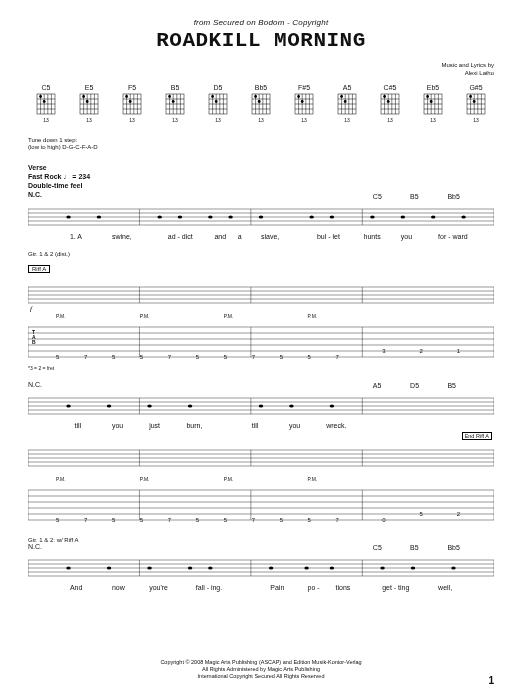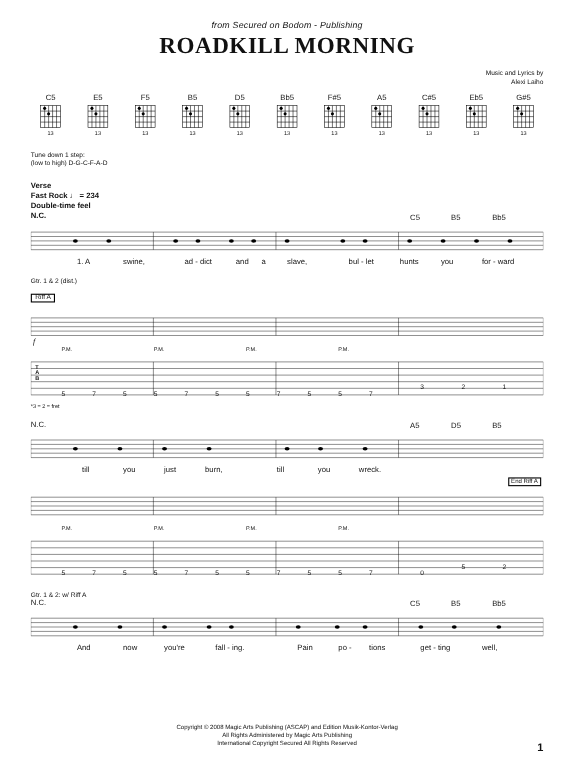--- a/index.html
+++ b/index.html
@@ -1,20 +1,20 @@
 <!DOCTYPE html>
 <html><head>
 <meta charset="utf-8">
 <style>
 * { margin: 0; padding: 0; box-sizing: border-box; }
 body { background: #fff; width: 522px; height: 696px; font-family: Georgia, 'Times New Roman', serif; color: #111; position: relative; overflow: hidden; }
 .page { padding: 18px 28px 10px 28px; position: relative; height: 100%; }
 .header-from { text-align: center; font-size: 8px; font-style: italic; font-family: Arial, sans-serif; letter-spacing: 0.2px; }
 .header-album { font-style: italic; }
-.title { text-align: center; font-size: 21px; font-weight: 700; font-family: Liberation Serif, serif; letter-spacing: 0.5px; margin-top: 2px; }
+.title { text-align: center; font-size: 21px; font-weight: 700; font-family: Liberation Mono, monospace; letter-spacing: 0.5px; margin-top: 2px; }
 .credits { text-align: right; font-size: 6px; font-family: Arial, sans-serif; margin-top: 10px; line-height: 1.3; }
 .chord-row { display: flex; gap: 15px; margin-top: 6px; justify-content: flex-start; padding-left: 4px; flex-wrap: nowrap; }
 .chord-slot { display: flex; flex-direction: column; align-items: center; width: 28px; }
 .chord-name { font-size: 7px; font-family: Arial, sans-serif; margin-bottom: 1px; }
 .chord-grid { width: 22px; height: 24px; }
 .chord-fret { font-size: 5px; font-family: Arial, sans-serif; margin-top: 1px; }
 .tuning-note { font-size: 6px; font-family: Arial, sans-serif; margin-top: 14px; line-height: 1.2; }
 .section-label { font-size: 7px; font-family: Arial, sans-serif; font-weight: bold; margin-top: 12px; line-height: 1.3; }
 .staff-block { margin-top: 4px; position: relative; }
 .chord-marks { position: absolute; top: -10px; left: 0; right: 0; height: 8px; }
@@ -34,21 +34,21 @@
 .footnote { font-size: 5px; font-family: Arial, sans-serif; margin-top: 3px; }
 .copyright { position: absolute; bottom: 16px; left: 0; right: 0; text-align: center; font-size: 5.5px; font-family: Arial, sans-serif; line-height: 1.3; }
 .pagenum { position: absolute; bottom: 10px; right: 28px; font-size: 10px; font-family: Arial, sans-serif; font-weight: bold; }
 .end-riff { position: absolute; right: 2px; top: -8px; font-size: 5.5px; font-family: Arial, sans-serif; border: 0.5px solid #000; padding: 0 2px; }
 </style>
 </head>
 <body>
 
 <div class="page">
   <div class="header-from">
-    <span>from Secured on Bodom - </span><span class="header-album">Publishing</span>
+    <span>from Secured on Bodom - </span><span class="header-album">Copyright</span>
   </div>
   <div class="title">ROADKILL MORNING</div>
   <div class="credits">
     <div>Music and Lyrics by</div>
     <div>Alexi Laiho</div>
   </div>
 
   <div class="chord-row" id="chord-row">
       <div class="chord-slot">
         <div class="chord-name">C5</div>

